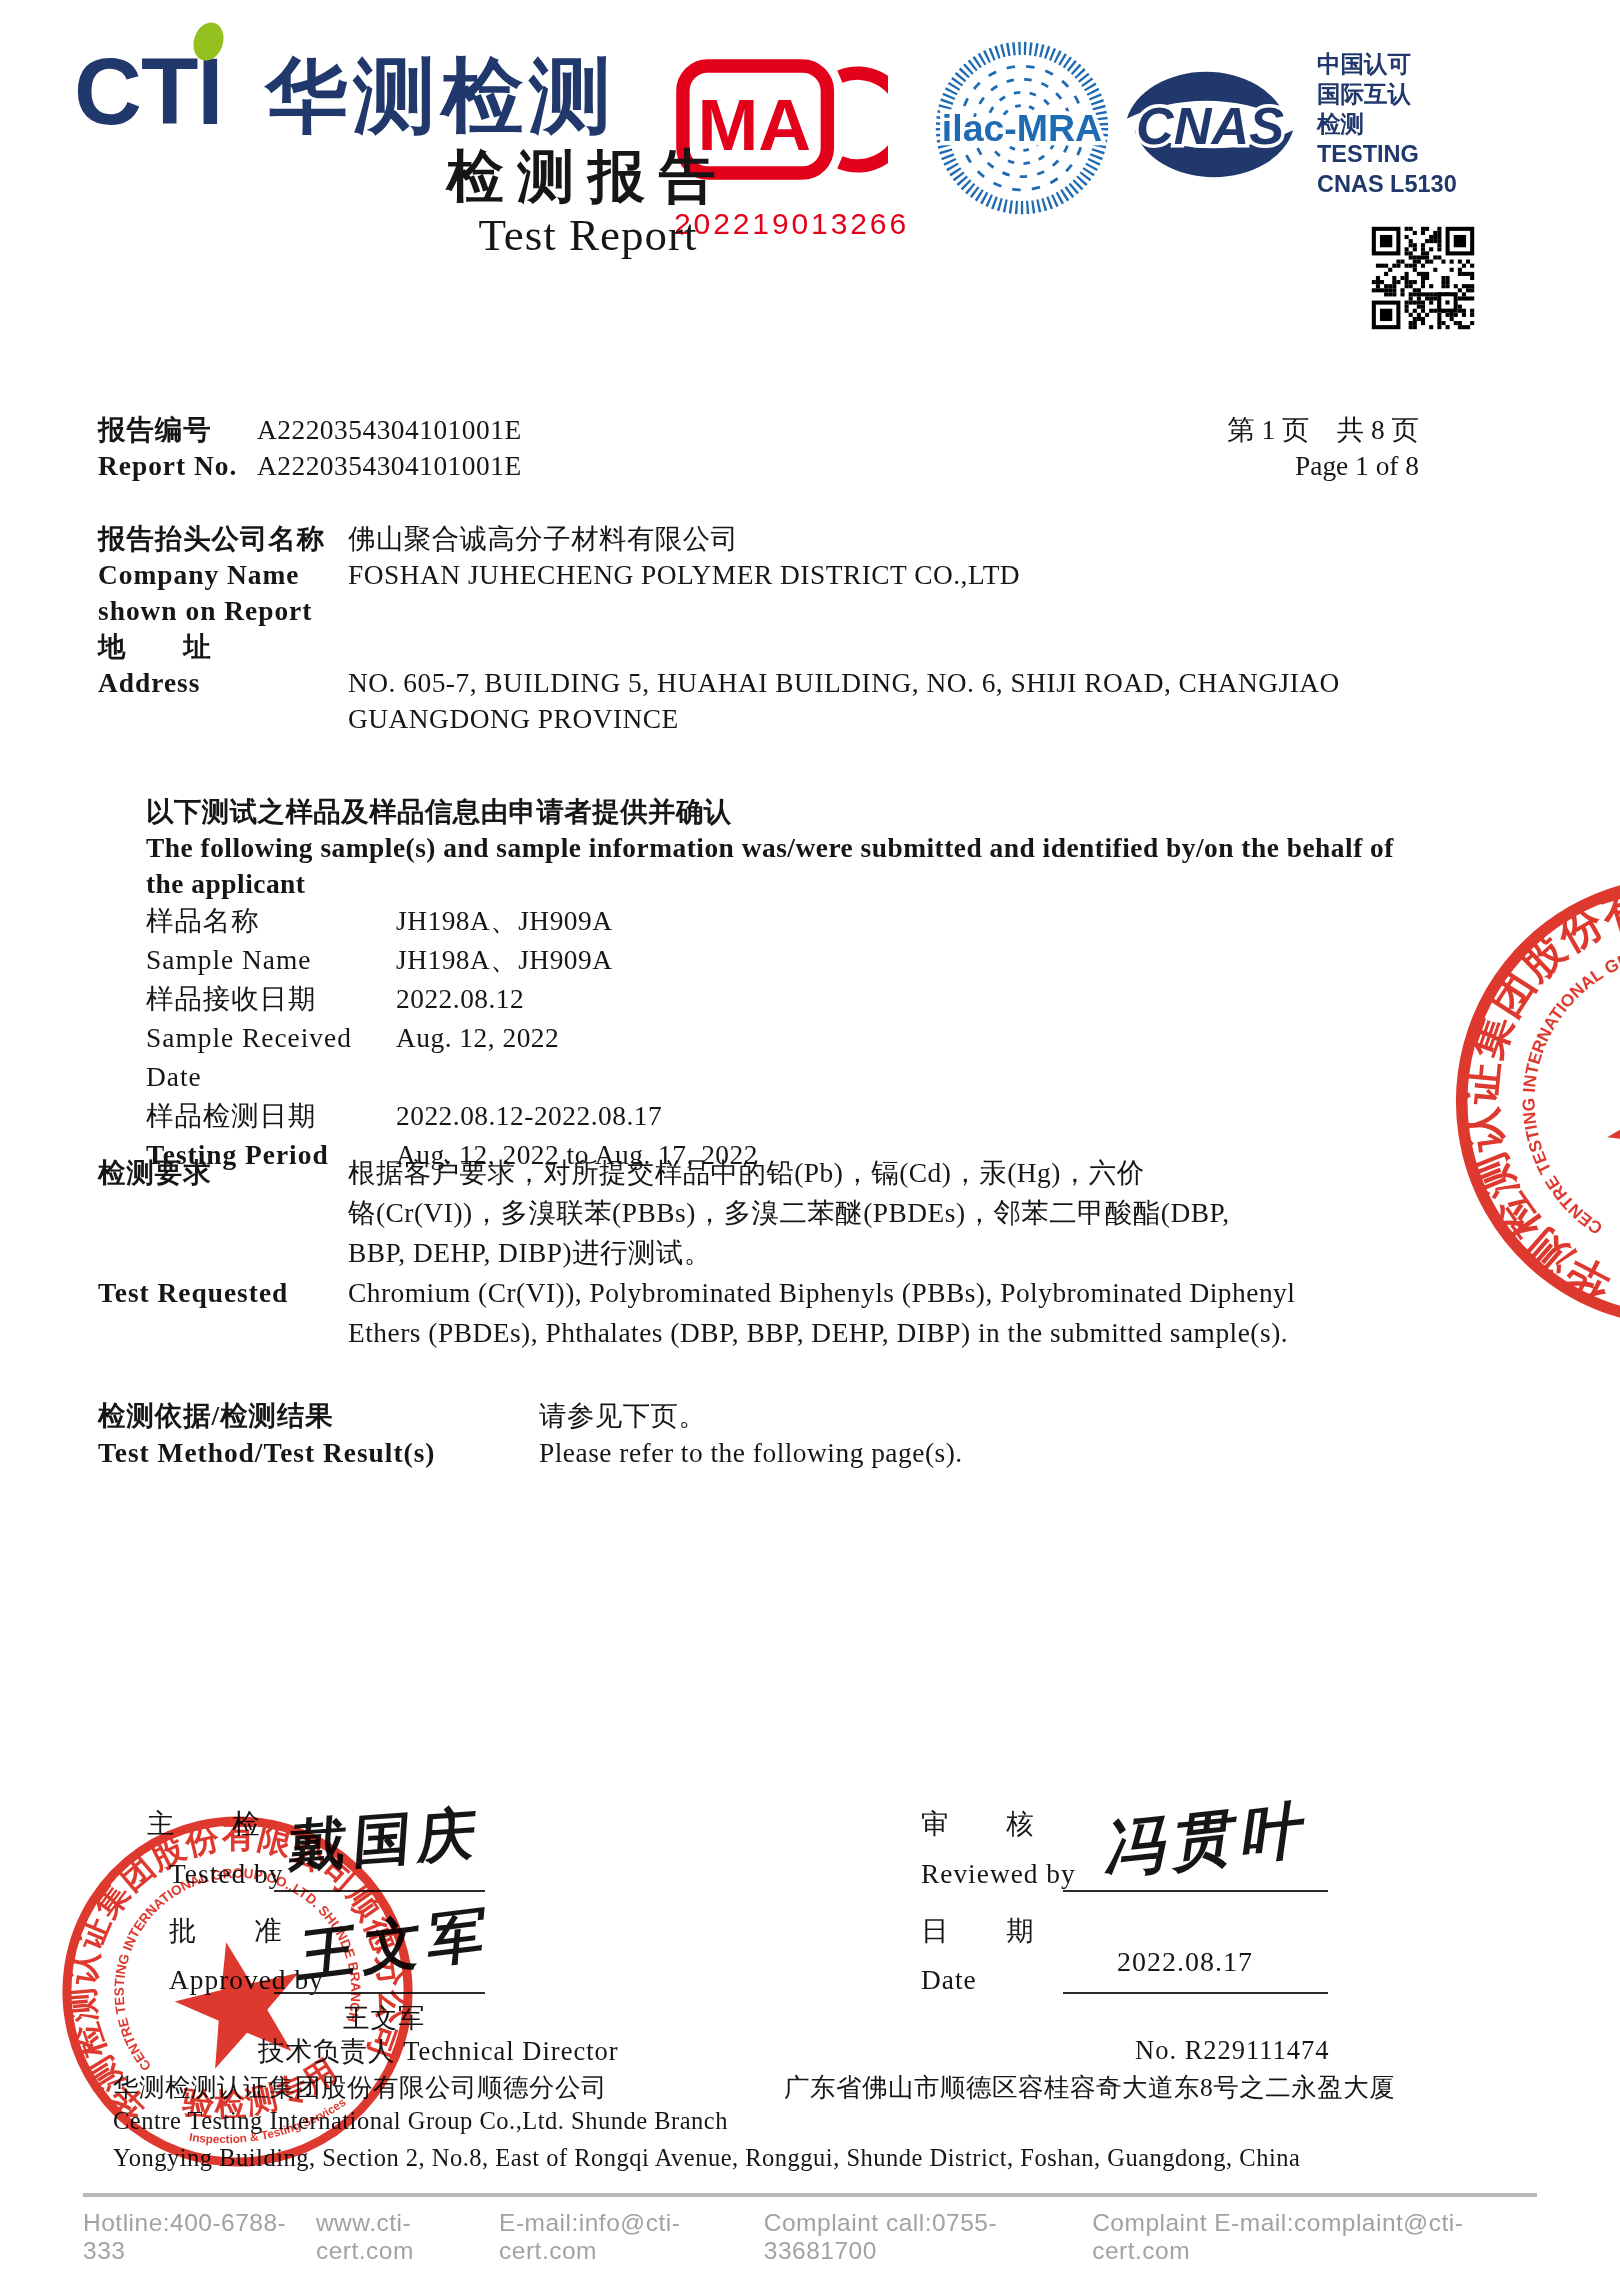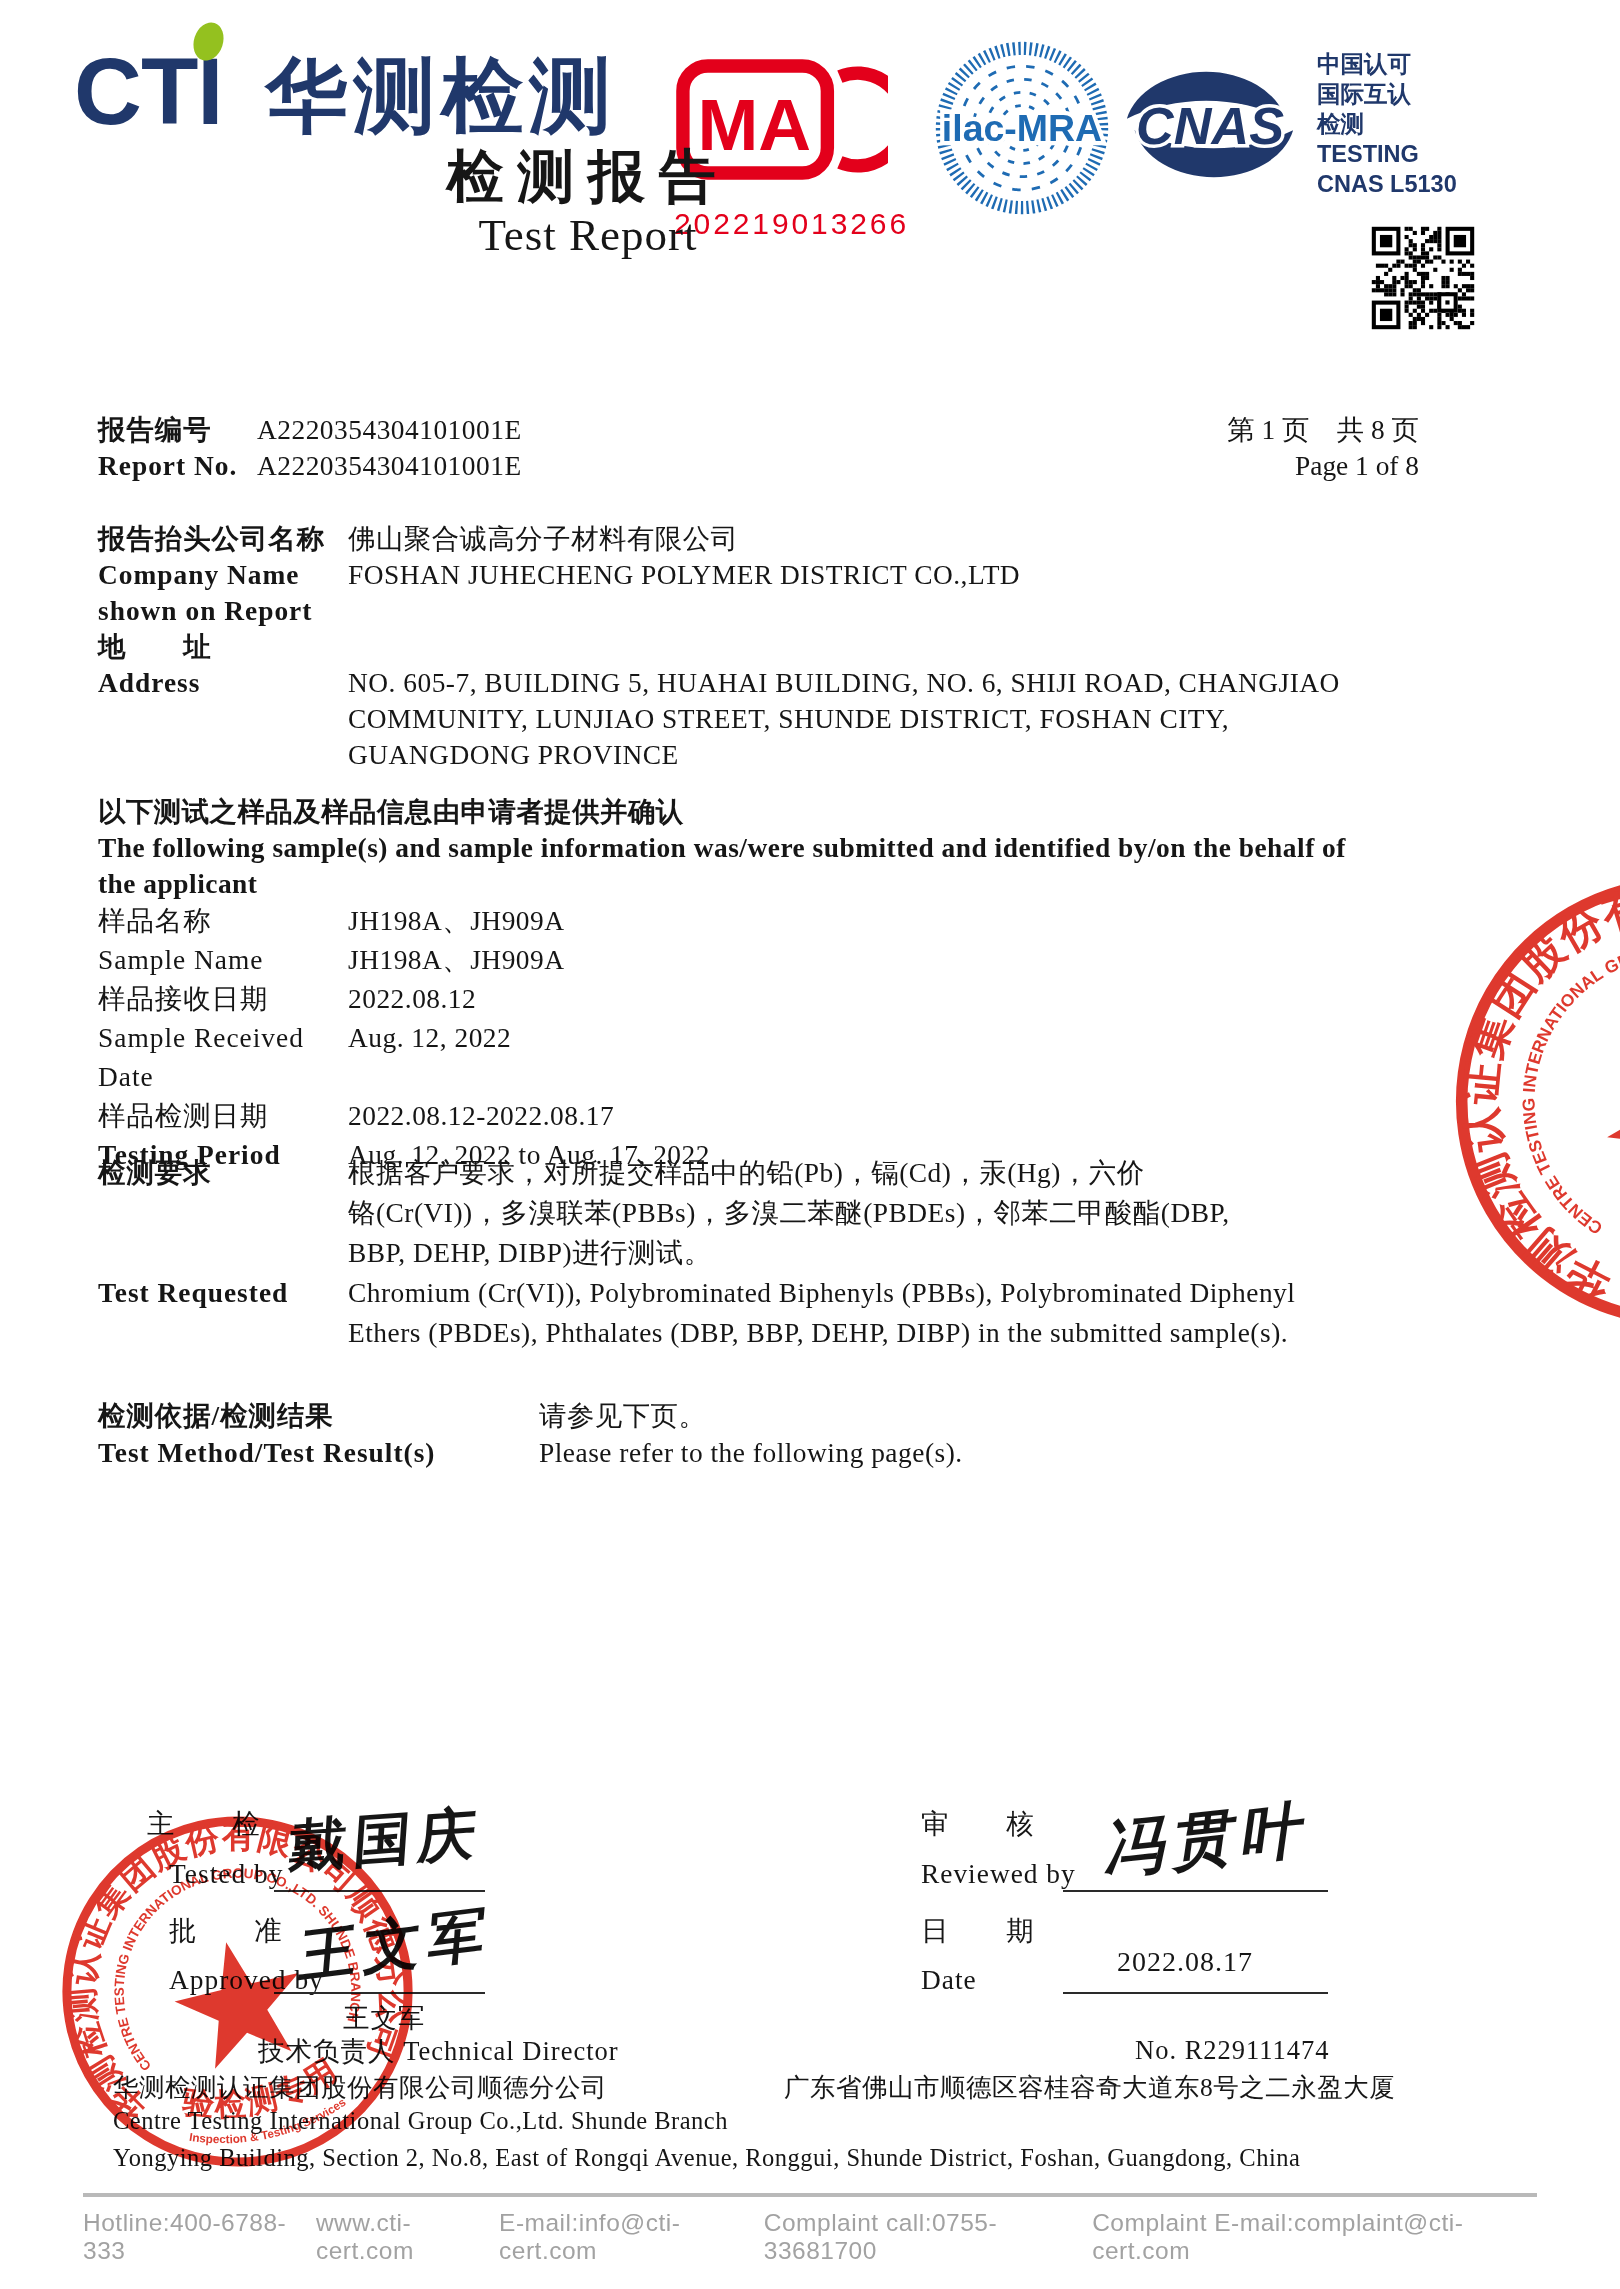--- a/index.html
+++ b/index.html
@@ -33,21 +33,21 @@
   .meta { position:absolute; top:412px; left:98px; width:1321px; display:flex; justify-content:space-between; }
   .mrow { display:flex; line-height:36px; font-size:27.4px; }
   .mlabel { width:159px; font-weight:700; letter-spacing:1px; }
   .meta-right { text-align:right; font-size:27.4px; line-height:36px;margin-left:44px; }
   
   .block { position:absolute; left:98px; font-size:27.4px; }
   .crow { display:flex; line-height:36px; }
   .clabel { width:250px; flex-shrink:0; font-weight:700; letter-spacing:1px; }
   .cval { letter-spacing:0.5px; }
   .company-block { top:521px; width:1333px; }
-  .sample-block  { top:794px; width:1333px; }
+  .sample-block  { top:794px; width:1333px;margin-left:48px; }
   .sample-block .crow { line-height:39px; }
   .intro { font-weight:700; line-height:36px; letter-spacing:0.5px; }
   .request-block { top:1153px; width:1353px; }
   .request-block .crow { line-height:40px; }
   .method-block  { top:1398px; width:1176px; }
   .method-block .crow { line-height:37px; }
   .method-block .clabel { width:441px; }
   
   .sig-label { position:absolute; font-size:27.4px; letter-spacing:1px; }
   .sig-hand  { position:absolute; font-size:57px; font-weight:600; letter-spacing:7.8px;
@@ -367,24 +367,20 @@
       </div>
     <div class="crow">
         <span class="clabel">地　　址</span>
       </div>
     <div class="crow">
         <span class="clabel">Address</span>
         <span class="cval">NO. 605-7, BUILDING 5, HUAHAI BUILDING, NO. 6, SHIJI ROAD, CHANGJIAO</span>
       </div>
     <div class="crow">
         <span class="clabel"></span>
-        <span class="cval">COMMUNITY, LUNJIAO STREET, SHUNDE DISTRICT, FOSHAN CITY,</span>
-      </div>
-    <div class="crow">
-        <span class="clabel"></span>
         <span class="cval">GUANGDONG PROVINCE</span>
       </div>
   </div>
 
   <div class="block sample-block">
     <div class="intro">以下测试之样品及样品信息由申请者提供并确认</div>
     <div class="intro">The following sample(s) and sample information was/were submitted and identified by/on the behalf of</div>
     <div class="intro">the applicant</div>
     <div class="crow">
         <span class="clabel" style="font-weight:normal">样品名称</span>

